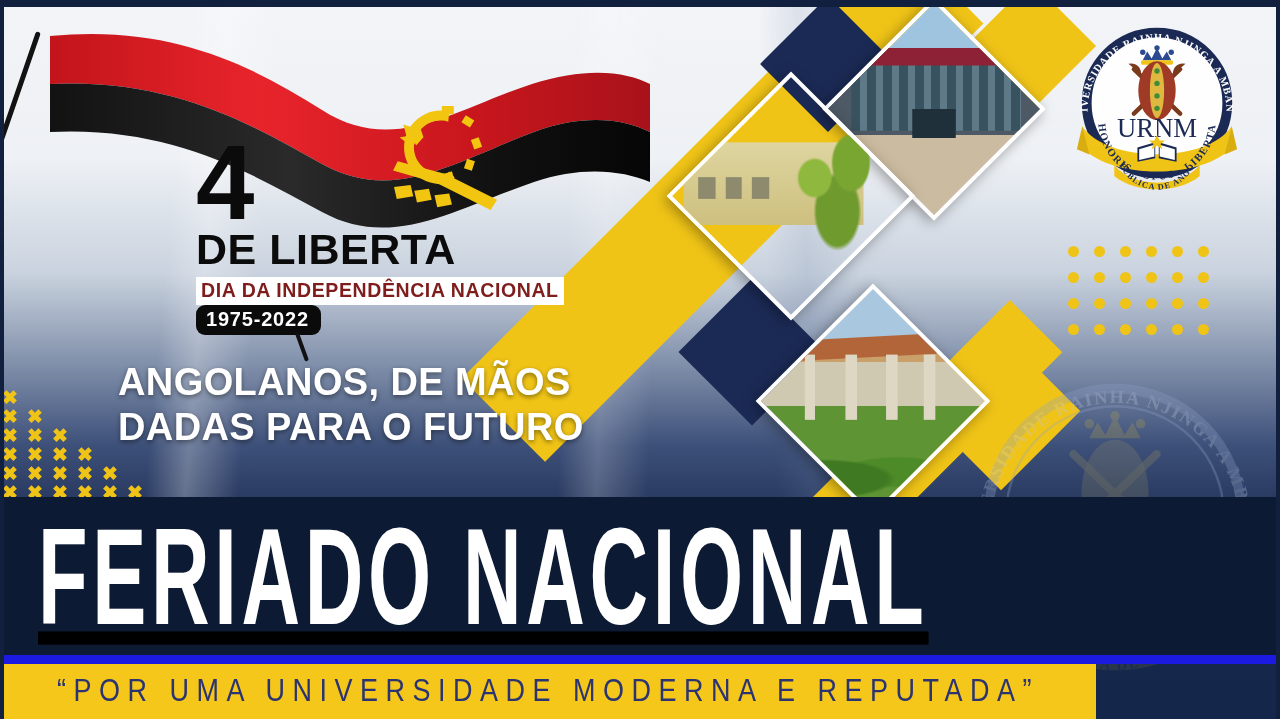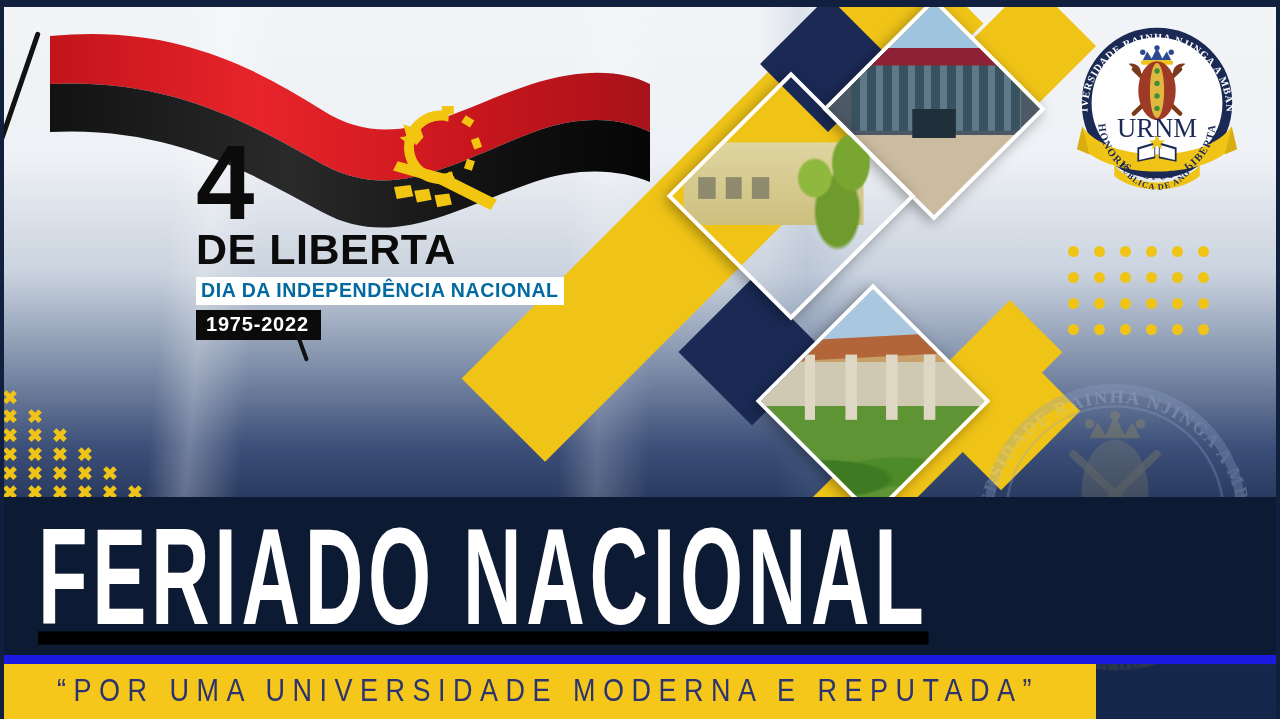--- a/index.html
+++ b/index.html
@@ -25,24 +25,24 @@
   .flag-wrap{position:absolute;left:22px;top:14px;width:650px;height:230px;z-index:5;}
   .pole{position:absolute;left:14px;top:18px;width:5px;height:218px;background:#121212;
         transform:rotate(19deg);transform-origin:top center;border-radius:3px;}
   .pole-knob{position:absolute;left:28px;top:22px;width:24px;height:24px;border-radius:50%;background:#141414;}
 
   
   .date-block{position:absolute;left:196px;top:140px;z-index:12;}
   .d11{font-size:105px;font-weight:900;line-height:.82;color:#0b0b0b;letter-spacing:-2px;
        font-family:"Liberation Sans",sans-serif;}
   .dnov{font-size:43px;font-weight:900;color:#0b0b0b;letter-spacing:.5px;margin-top:2px;line-height:1;}
-  .dindep{display:inline-block;background:#ffffff;color:#0369a1;font-size:19.5px;font-weight:800;
+  .dindep{display:inline-block;background:#ffffff;color:#7f1d1d;font-size:19.5px;font-weight:800;
           letter-spacing:.6px;padding:2px 5px 3px 5px;margin-top:6px;}
   .dyears{display:inline-block;background:#0b0b0b;color:#ffffff;font-size:20px;font-weight:800;
-          letter-spacing:.8px;padding:3px 12px 4px 10px;margin-top:5px;}
+          letter-spacing:.8px;padding:3px 12px 4px 10px;border-radius:9px;}
 
   
   .pointer{position:absolute;left:300px;top:332px;width:4px;height:30px;background:#111;
            transform:rotate(-20deg);z-index:12;border-radius:2px;}
 
   
   .slogan{position:absolute;left:118px;top:360px;z-index:14;color:#ffffff;font-size:38px;
           font-weight:800;line-height:1.18;letter-spacing:.4px;text-shadow:0 2px 5px rgba(0,0,0,.45);}
 
   
@@ -210,20 +210,24 @@
   </div>
 
   <div class="date-block">
     <div class="d11">4</div>
     <div class="dnov">DE LIBERTA</div>
     <div><span class="dindep">DIA DA INDEPENDÊNCIA NACIONAL</span></div>
     <div><span class="dyears">1975-2022</span></div>
   </div>
   <div class="pointer"></div>
 
+  <div class="slogan">
+    <div>ANGOLANOS, DE MÃOS</div>
+    <div>DADAS PARA O FUTURO</div>
+  </div>
 
   <div class="dotgrid">
     <i></i>
       <i></i>
       <i></i>
       <i></i>
       <i></i>
       <i></i>
     <i></i>
       <i></i>

